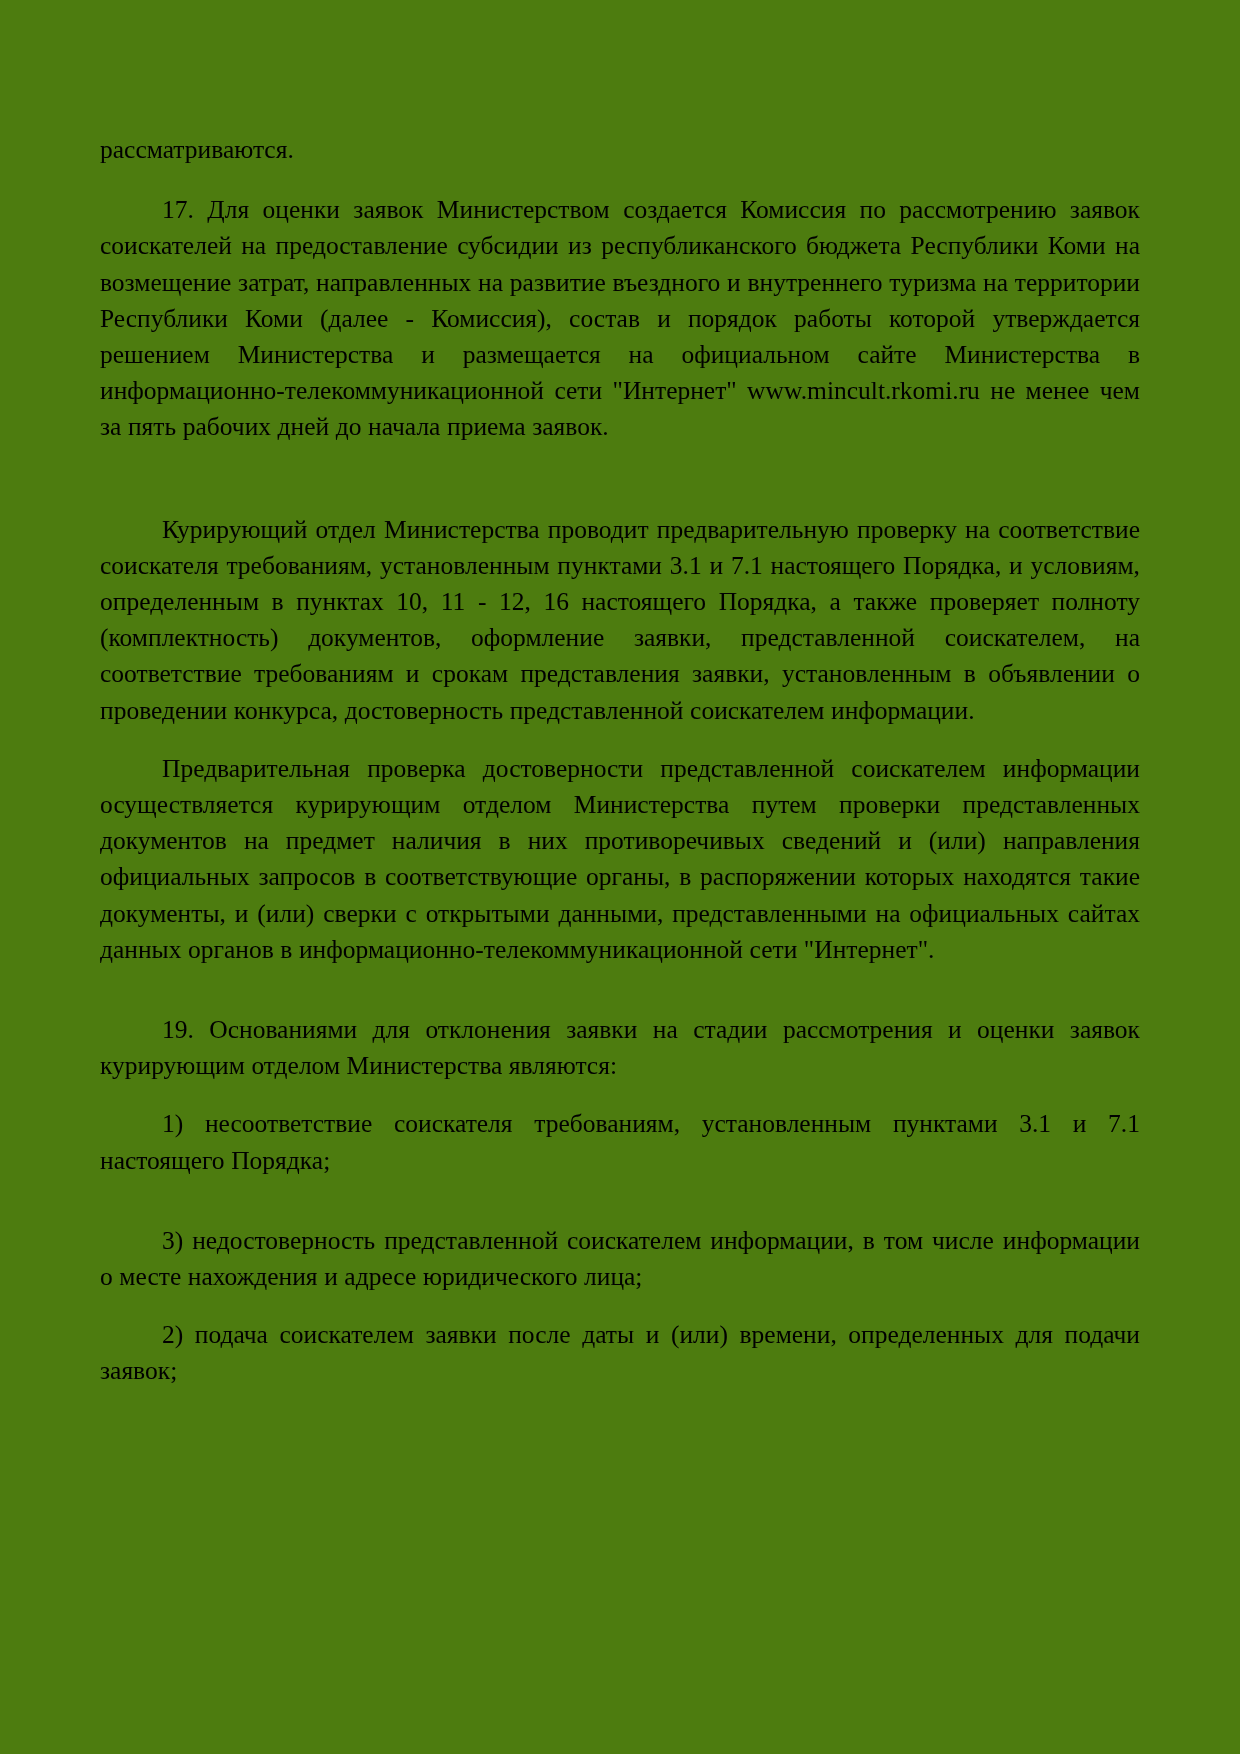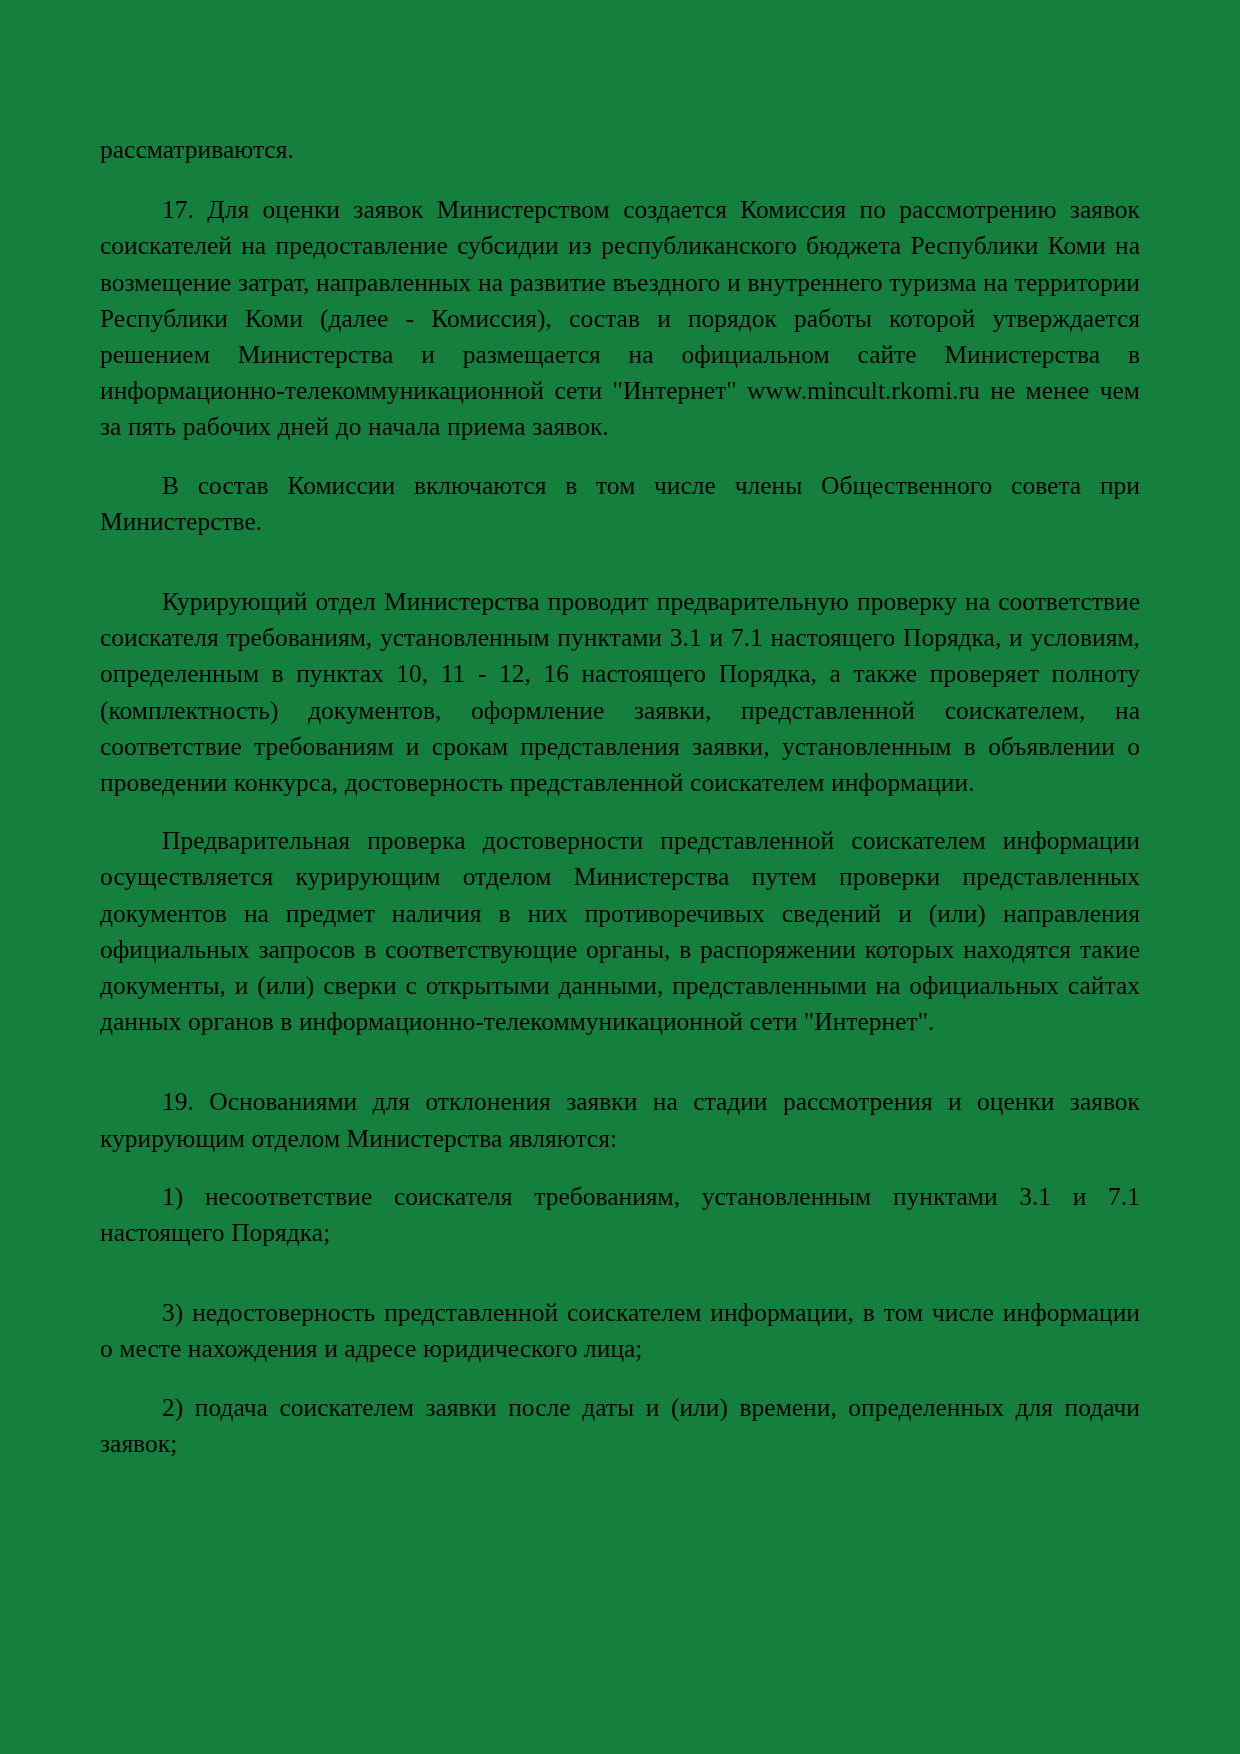--- a/index.html
+++ b/index.html
@@ -9,21 +9,21 @@
   }
   body {
     font-family: "Liberation Serif", "DejaVu Serif", serif;
     color: #000000;
     -webkit-font-smoothing: antialiased;
   }
   .page {
     position: relative;
     width: 1240px;
     height: 1754px;
-    background: #15803d;
+    background: #4d7c0f;
     box-sizing: border-box;
     overflow: hidden;
   }
   .content {
     position: absolute;
     left: 100px;
     top: 132px;
     width: 1040px;
   }
   .para {
@@ -51,21 +51,20 @@
   <div class="content">
 
     <p class="para noindent">рассматриваются.</p>
 
     <div class="gap-lg"></div>
 
     <p class="para indent">17. Для оценки заявок Министерством создается Комиссия по рассмотрению заявок соискателей на предоставление субсидии из республиканского бюджета Республики Коми на возмещение затрат, направленных на развитие въездного и внутреннего туризма на территории Республики Коми (далее - Комиссия), состав и порядок работы которой утверждается решением Министерства и размещается на официальном сайте Министерства в информационно-телекоммуникационной сети "Интернет" www.mincult.rkomi.ru не менее чем за пять рабочих дней до начала приема заявок.</p>
 
     <div class="gap-md"></div>
 
-    <p class="para indent">В состав Комиссии включаются в том числе члены Общественного совета при Министерстве.</p>
 
     <div class="gap-md"></div>
 
 
     <div class="gap-md"></div>
 
     <p class="para indent">Курирующий отдел Министерства проводит предварительную проверку на соответствие соискателя требованиям, установленным пунктами 3.1 и 7.1 настоящего Порядка, и условиям, определенным в пунктах 10, 11 - 12, 16 настоящего Порядка, а также проверяет полноту (комплектность) документов, оформление заявки, представленной соискателем, на соответствие требованиям и срокам представления заявки, установленным в объявлении о проведении конкурса, достоверность представленной соискателем информации.</p>
 
     <div class="gap-md"></div>
 

